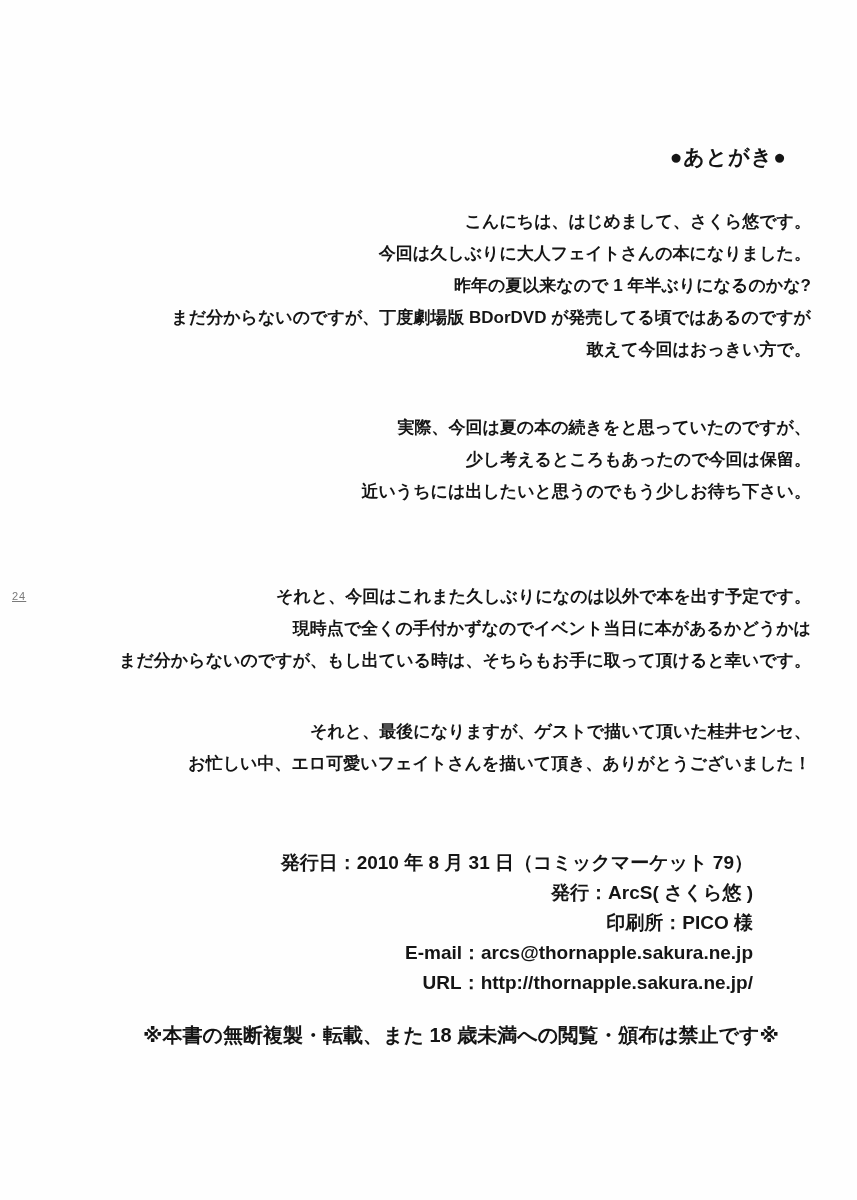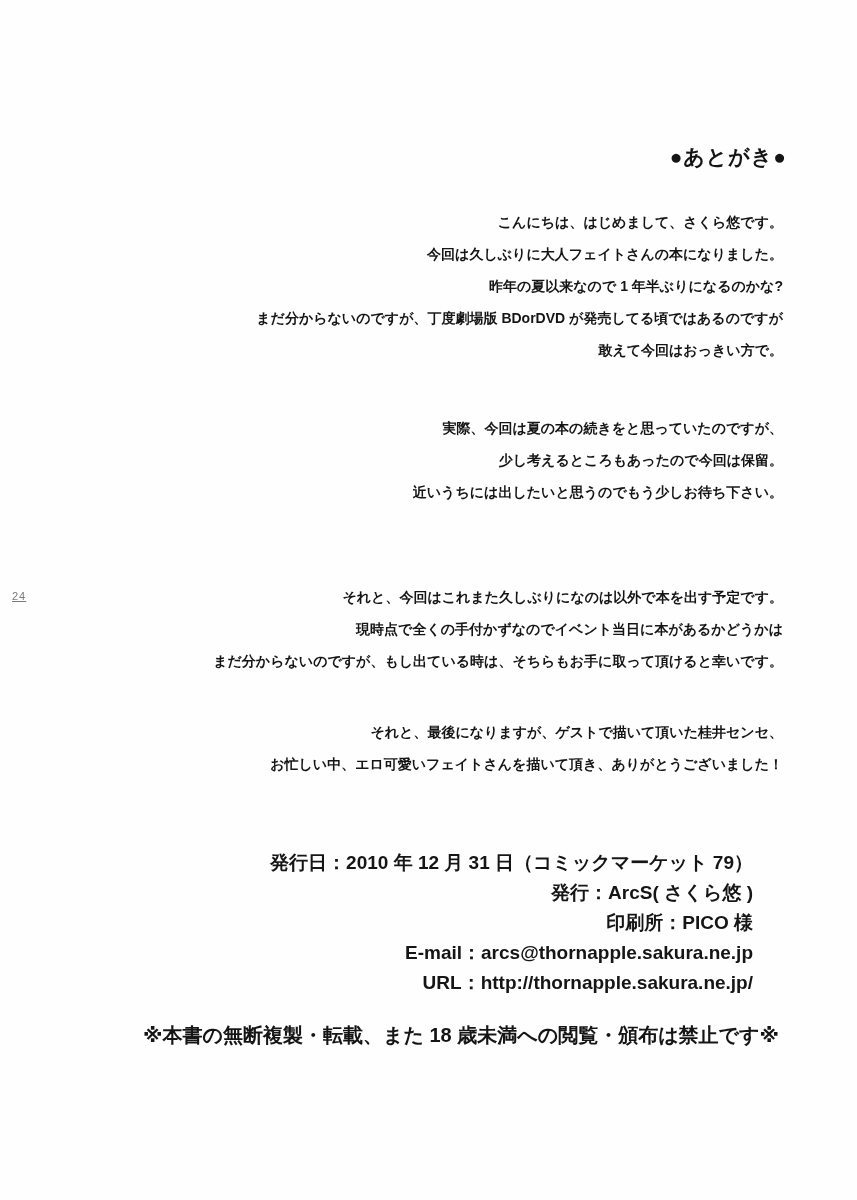--- a/index.html
+++ b/index.html
@@ -29,24 +29,24 @@
     position: absolute;
     top: 143px;
     right: 70px;
     font-size: 21px;
     font-weight: bold;
     letter-spacing: 1px;
     white-space: nowrap;
   }
   .para {
     position: absolute;
-    right: 74px;
+    right: 46px;
     left: 40px;
     text-align: right;
-    font-size: 14px;
+    font-size: 17px;
     font-weight: bold;
     line-height: 32px;
     white-space: nowrap;
   }
   .para .line { white-space: nowrap; }
   .p1 { top: 206px; }
   .p2 { top: 412px; }
   .p3 { top: 581px; }
   .p4 { top: 716px; }
   .colophon {
@@ -100,21 +100,21 @@
     <div class="line">現時点で全くの手付かずなのでイベント当日に本があるかどうかは</div>
     <div class="line">まだ分からないのですが、もし出ている時は、そちらもお手に取って頂けると幸いです。</div>
   </div>
 
   <div class="para p4">
     <div class="line">それと、最後になりますが、ゲストで描いて頂いた桂井センセ、</div>
     <div class="line">お忙しい中、エロ可愛いフェイトさんを描いて頂き、ありがとうございました！</div>
   </div>
 
   <div class="colophon">
-    <div class="line">発行日：2010 年 12 月 31 日（コミックマーケット 79）</div>
+    <div class="line">発行日：2010 年 8 月 31 日（コミックマーケット 79）</div>
     <div class="line">発行：ArcS( さくら悠 )</div>
     <div class="line">印刷所：PICO 様</div>
     <div class="line">E-mail：arcs@thornapple.sakura.ne.jp</div>
     <div class="line">URL：http://thornapple.sakura.ne.jp/</div>
   </div>
 
   <div class="disclaimer">※本書の無断複製・転載、また 18 歳未満への閲覧・頒布は禁止です※</div>
 
 </div>
 

